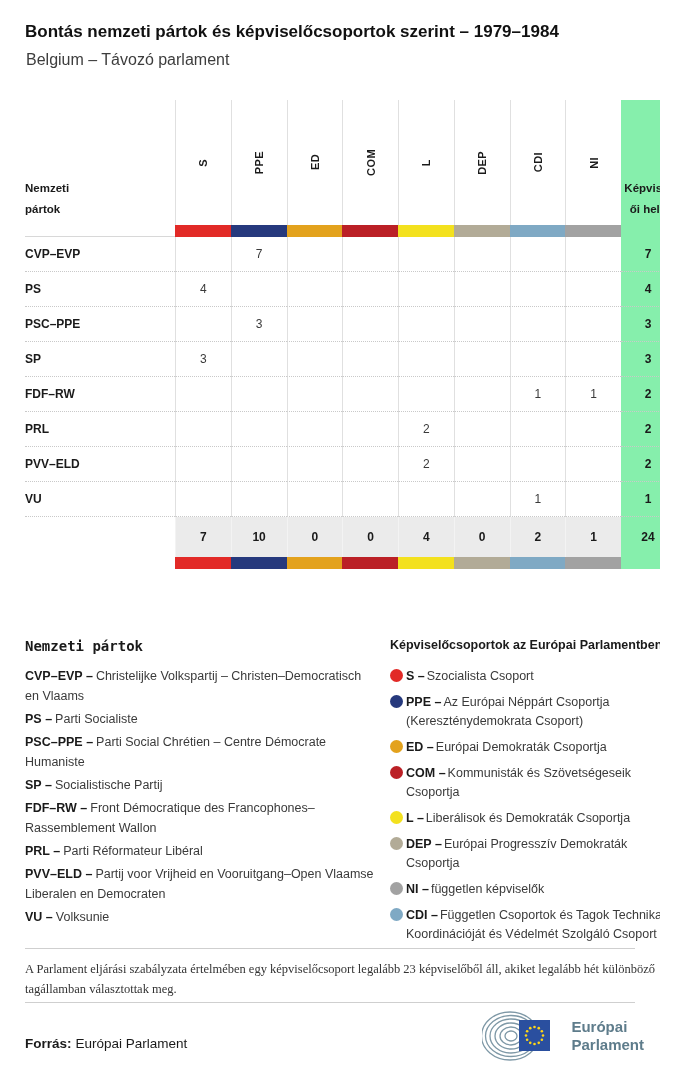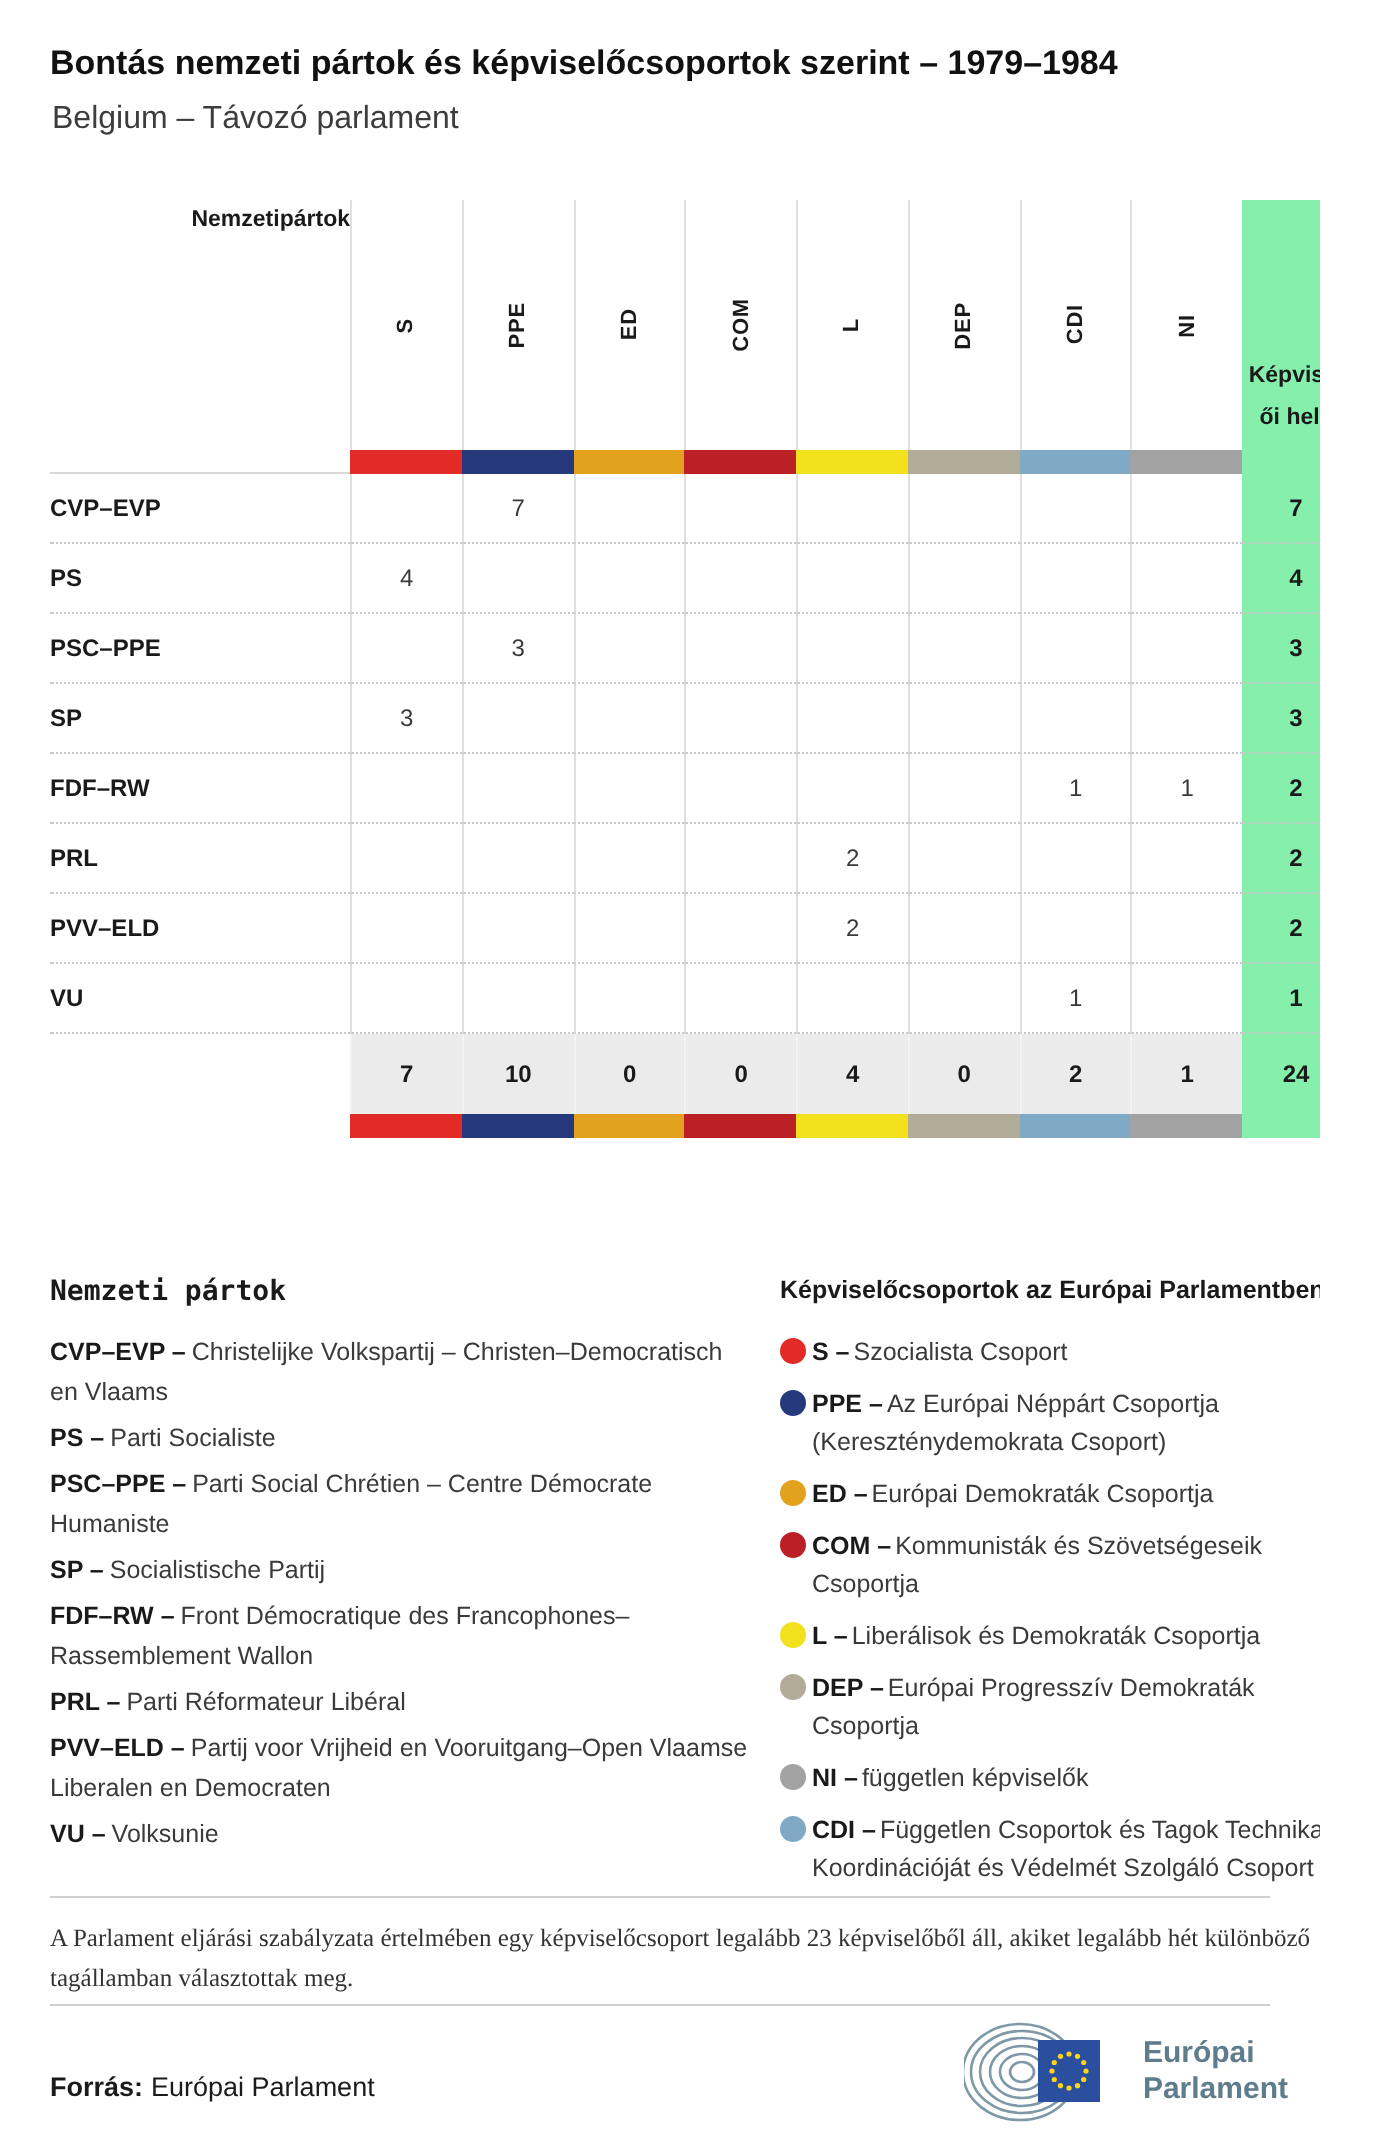--- a/index.html
+++ b/index.html
@@ -6,21 +6,21 @@
   .page{position:relative;width:660px;height:1069px;background:#fff;overflow:hidden;
         font-family:"Liberation Sans",sans-serif;color:#1a1a1a;}
   .title{position:absolute;left:25px;top:22px;font-size:17px;font-weight:700;color:#111;}
   .subtitle{position:absolute;left:26px;top:51px;font-size:16px;font-weight:400;color:#3d3d3d;}
 
   
   .tbl{position:absolute;left:25px;top:100px;width:650px;display:grid;
        grid-template-columns:150px repeat(8,1fr) 54px;
        grid-template-rows:125px 12px repeat(8,35px) 40px 12px;}
   .cell{box-sizing:border-box;min-width:0;}
-  .name-head{display:flex;flex-direction:row;justify-content:flex-end;padding-bottom:5px;
+  .name-head{display:flex;flex-direction:column;justify-content:flex-end;padding-bottom:5px;
              font-weight:700;font-size:11.5px;line-height:21px;}
   .vlabel{display:flex;align-items:center;justify-content:center;border-left:1px solid #e0e0e0;}
   .vlabel span{writing-mode:vertical-rl;transform:rotate(180deg);font-weight:700;font-size:11px;
                letter-spacing:.4px;color:#1a1a1a;}
   .seats-col{background:#86efac;}
   .seats-head{display:flex;align-items:flex-end;justify-content:center;text-align:center;
               font-weight:700;font-size:11.5px;line-height:21px;padding:0 2px 5px 2px;
               overflow-wrap:anywhere;}
   .name-bar{border-bottom:1px solid #d8d8d8;}
   .pname{display:flex;align-items:center;font-weight:700;font-size:12px;color:#1a1a1a;

